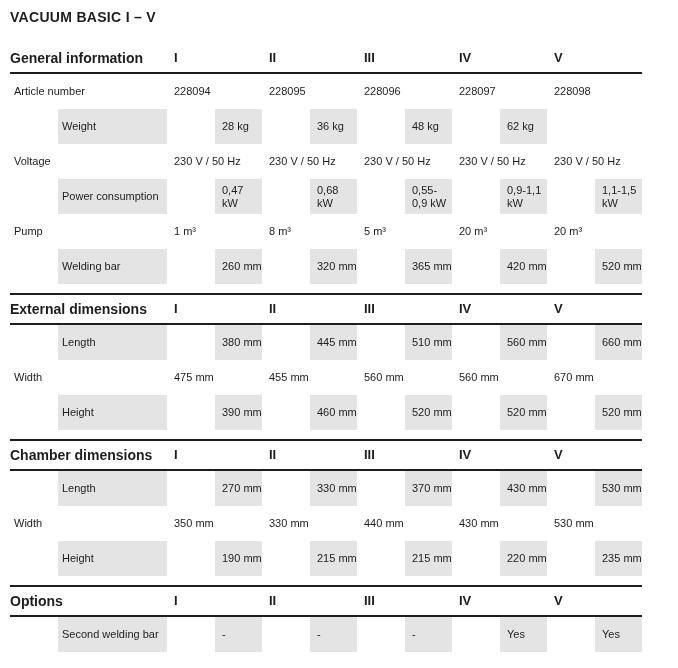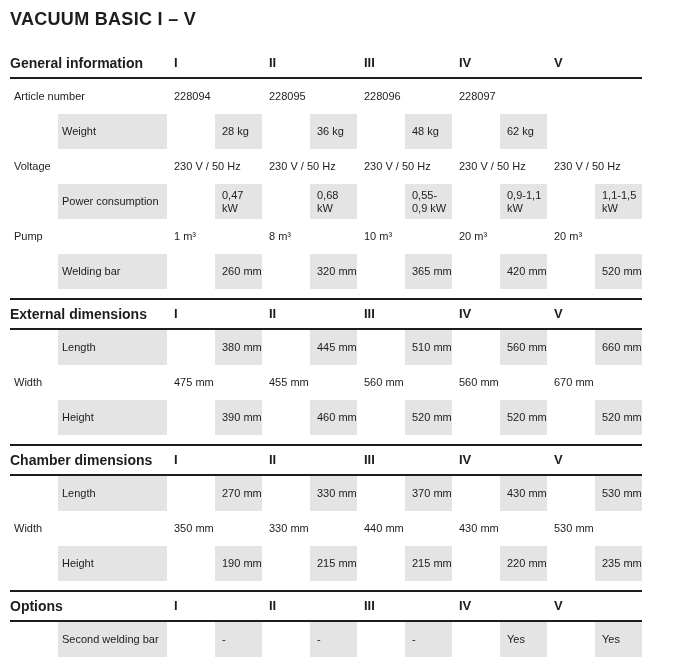--- a/index.html
+++ b/index.html
@@ -13,21 +13,21 @@
     width: 678px;
     height: 668px;
     background: #ffffff;
     color: var(--text);
     font-family: "Liberation Sans", sans-serif;
     padding: 9px 16px 0 10px;
     overflow: hidden;
   }
   .page-title {
     margin: 0 0 19px 0;
-    font-size: 18px;
+    font-size: 14px;
     font-weight: bold;
     letter-spacing: 0.3px;
     color: var(--text);
   }
   .row {
     display: grid;
     grid-template-columns: 157px repeat(5, 95px);
   }
   .section + .section { margin-top: 9px; }
   .head-row > div {
@@ -67,20 +67,21 @@
         <div class="value-cell">III</div>
         <div class="value-cell">IV</div>
         <div class="value-cell">V</div>
       </div>
       <div class="row data-row">
         <div class="label-cell">Article number</div>
         <div class="value-cell">228094</div>
         <div class="value-cell">228095</div>
         <div class="value-cell">228096</div>
         <div class="value-cell">228097</div>
+        <div class="value-cell">228098</div>
       </div>
       <div class="row data-row shaded">
         <div class="label-cell">Weight</div>
         <div class="value-cell">28 kg</div>
         <div class="value-cell">36 kg</div>
         <div class="value-cell">48 kg</div>
         <div class="value-cell">62 kg</div>
       </div>
       <div class="row data-row">
         <div class="label-cell">Voltage</div>
@@ -95,21 +96,21 @@
         <div class="value-cell">0,47 kW</div>
         <div class="value-cell">0,68 kW</div>
         <div class="value-cell">0,55-0,9 kW</div>
         <div class="value-cell">0,9-1,1 kW</div>
         <div class="value-cell">1,1-1,5 kW</div>
       </div>
       <div class="row data-row">
         <div class="label-cell">Pump</div>
         <div class="value-cell">1 m³</div>
         <div class="value-cell">8 m³</div>
-        <div class="value-cell">10 m³</div>
+        <div class="value-cell">5 m³</div>
         <div class="value-cell">20 m³</div>
         <div class="value-cell">20 m³</div>
       </div>
       <div class="row data-row shaded">
         <div class="label-cell">Welding bar</div>
         <div class="value-cell">260 mm</div>
         <div class="value-cell">320 mm</div>
         <div class="value-cell">365 mm</div>
         <div class="value-cell">420 mm</div>
         <div class="value-cell">520 mm</div>

